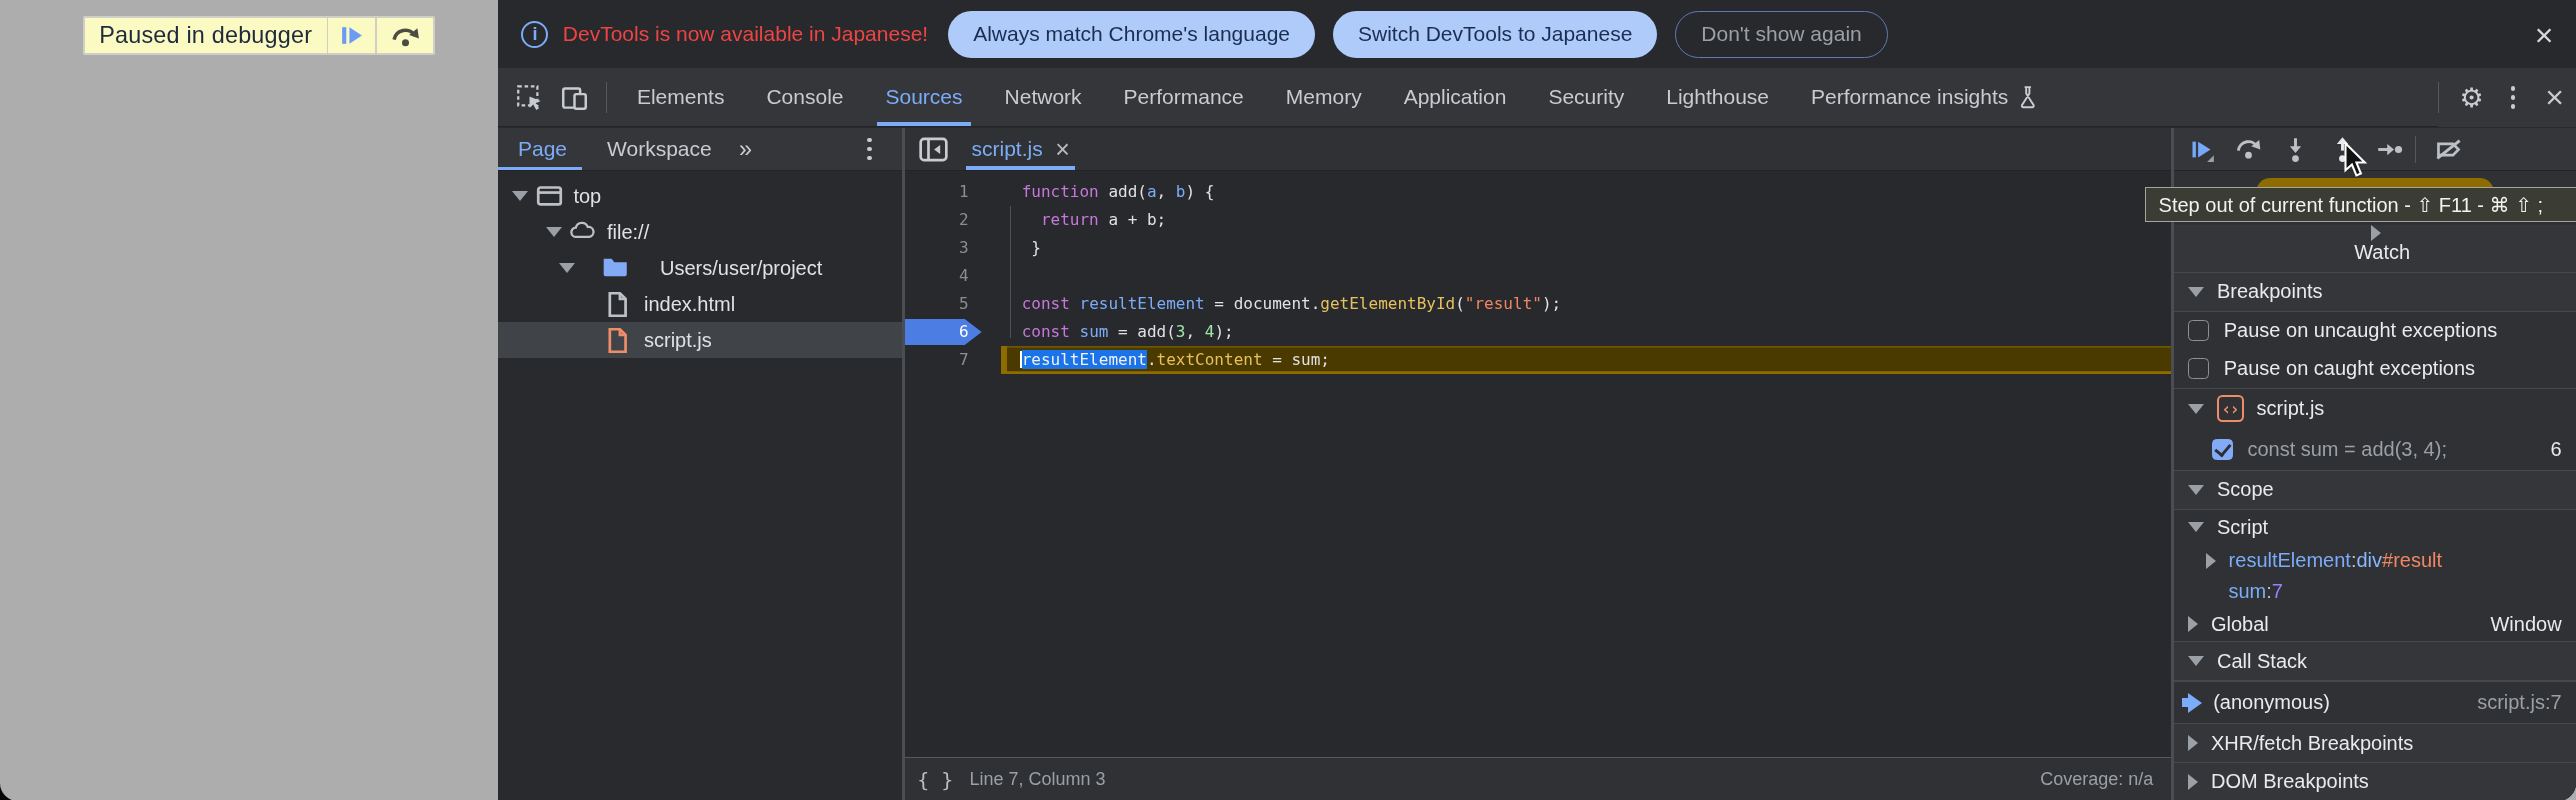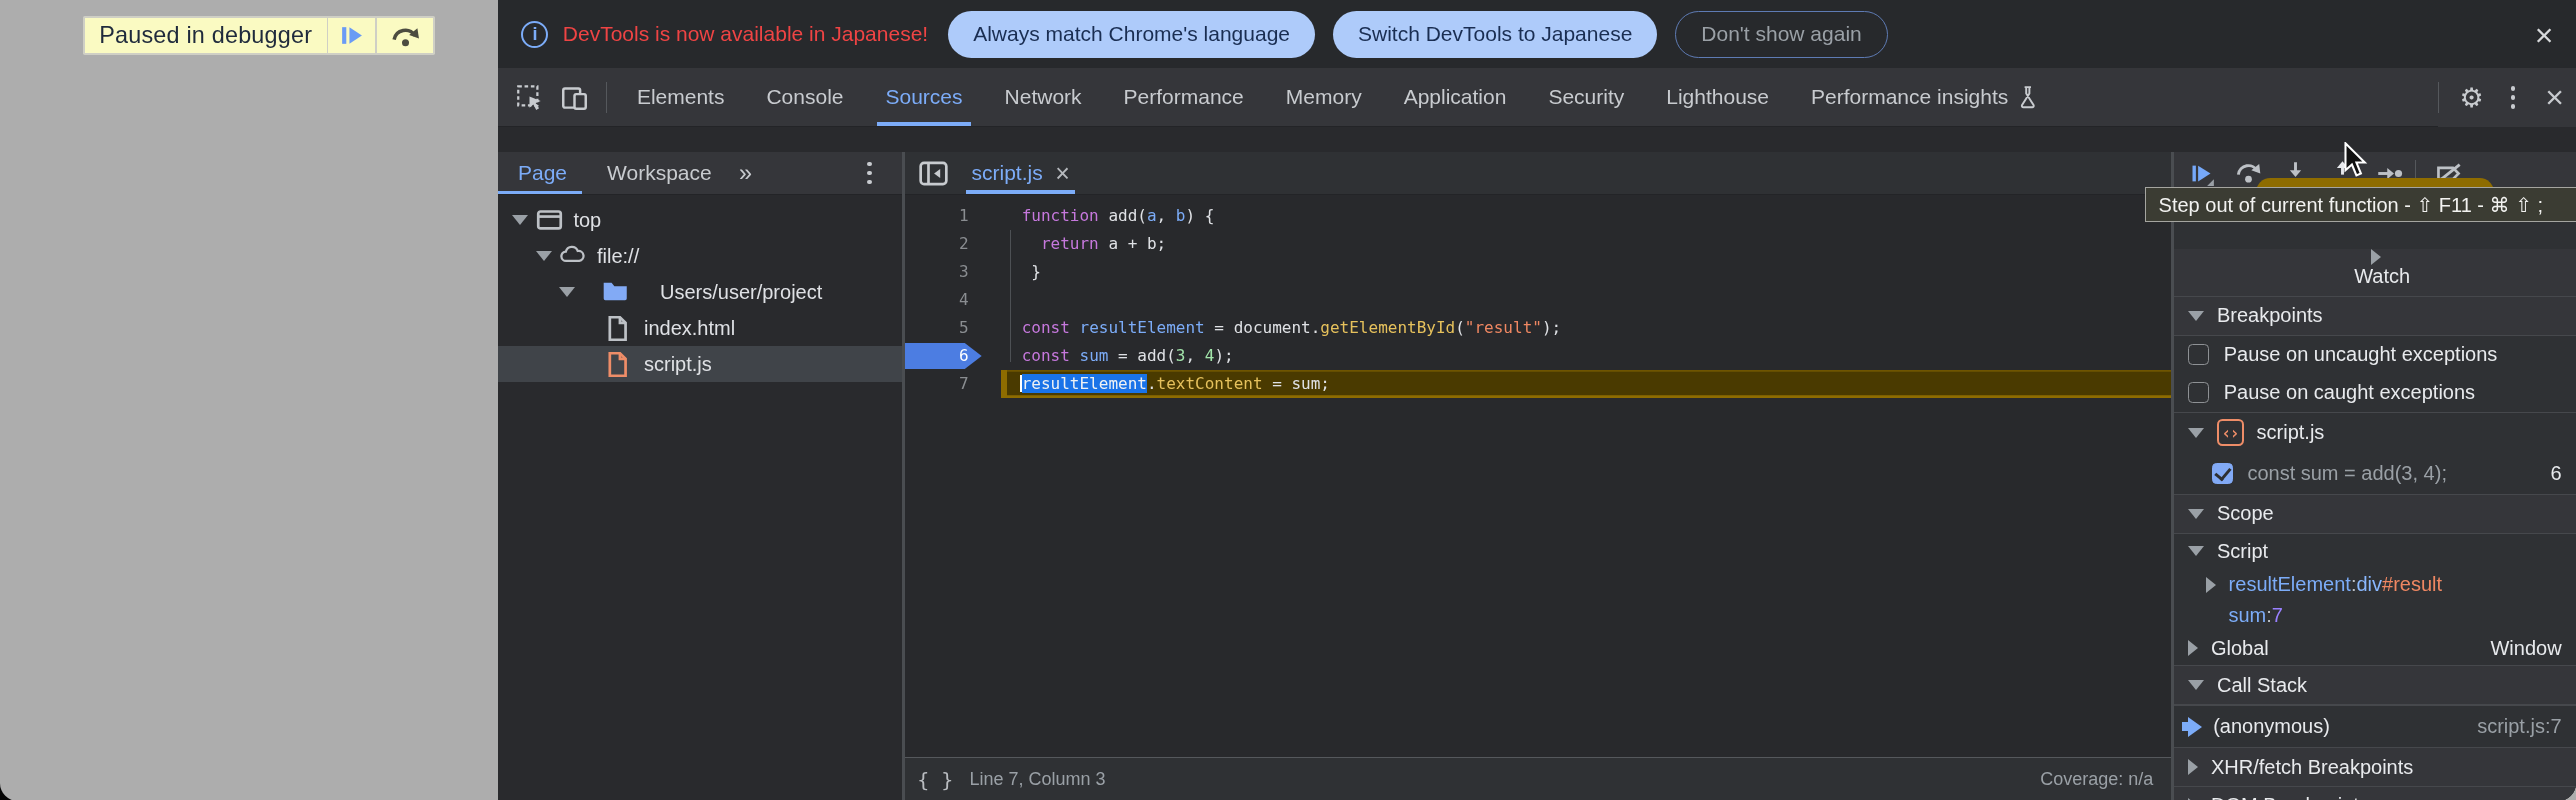--- a/index.html
+++ b/index.html
@@ -42,21 +42,21 @@
   .tab { padding:0 21px; height:100%; display:flex; align-items:center; gap:9px; font-size:21px;
     color:#c8cbcf; position:relative; cursor:pointer; white-space:nowrap; }
   .tab.active { color:#7cacf8; }
   .tab.active::after { content:""; position:absolute; left:12.6px; right:12.6px; bottom:0; height:3.6px; background:#7cacf8; }
   .tabsrow-right { position:absolute; right:0; top:68px; height:59px; display:flex; align-items:center; background:#35363a; }
   .glyph-btn { color:#c8cbcf; font-size:27px; width:43px; text-align:center; cursor:pointer; }
   .kebab { display:inline-flex; flex-direction:column; gap:4.5px; align-items:center; width:40px; cursor:pointer; }
   .kebab i { width:4.5px; height:4.5px; border-radius:50%; background:#c8cbcf; }
 
   
-  .main { position:absolute; top:128px; left:0; right:0; bottom:0; display:flex;margin-top:24px; }
+  .main { position:absolute; top:128px; left:0; right:0; bottom:0; display:flex; }
   .pane-divider { width:2.7px; background:#4a4d51; flex:0 0 auto; }
 
   
   .navigator { width:404px; flex:0 0 auto; background:#292a2d; position:relative; }
   .nav-header { height:43px; background:#35363a; border-bottom:0.9px solid #232427; display:flex; align-items:center; }
   .nav-tab { font-size:21px; color:#c8cbcf; padding:0 20px; height:100%; display:flex; align-items:center; position:relative; cursor:pointer; }
   .nav-tab.active { color:#7cacf8; }
   .nav-tab.active::after { content:""; position:absolute; left:0; right:5.4px; bottom:0; height:2.7px; background:#7cacf8; }
   .nav-more { color:#c8cbcf; font-size:23.4px; padding:0 7.2px; cursor:pointer; }
   .nav-kebab { position:absolute; right:12.6px; }
@@ -236,21 +236,21 @@
         </div>
         <div class="tree" id="file-tree">
             <div class="tree-row" style="padding-left: 14.4px;">
               <span class="tri down"></span>
               <span class="tree-icon"><svg viewBox="0 0 24 24" width="27" height="27">
                   <rect x="2" y="4" width="20" height="15" rx="2" fill="none" stroke="#bdc1c6" stroke-width="2.4"></rect>
                   <line x1="2" y1="8.5" x2="22" y2="8.5" stroke="#bdc1c6" stroke-width="2.4"></line>
                 </svg></span>
               <span>top</span>
             </div>
-            <div class="tree-row" style="padding-left: 38px;">
+            <div class="tree-row" style="padding-left: 48px;">
               <span class="tri down"></span>
               <span class="tree-icon"><svg viewBox="0 0 26 20" width="27" height="23.4">
                   <path d="M7 16 a4.5 4.5 0 0 1 -.4 -9 A6 6 0 0 1 18 6.4 A4 4 0 0 1 19.5 16 z" fill="none" stroke="#bdc1c6" stroke-width="2.2"></path>
                 </svg></span>
               <span>file://</span>
             </div>
             <div class="tree-row" style="padding-left: 61px; gap: 20px;">
               <span class="tri down"></span>
               <span class="tree-icon"><svg viewBox="0 0 24 20" width="27" height="23.4">
                   <path d="M1.5 3 h7 l2.5 3 h11 v11 a1.5 1.5 0 0 1 -1.5 1.5 h-17.5 a1.5 1.5 0 0 1 -1.5 -1.5 z" fill="#82aaf5"></path>

